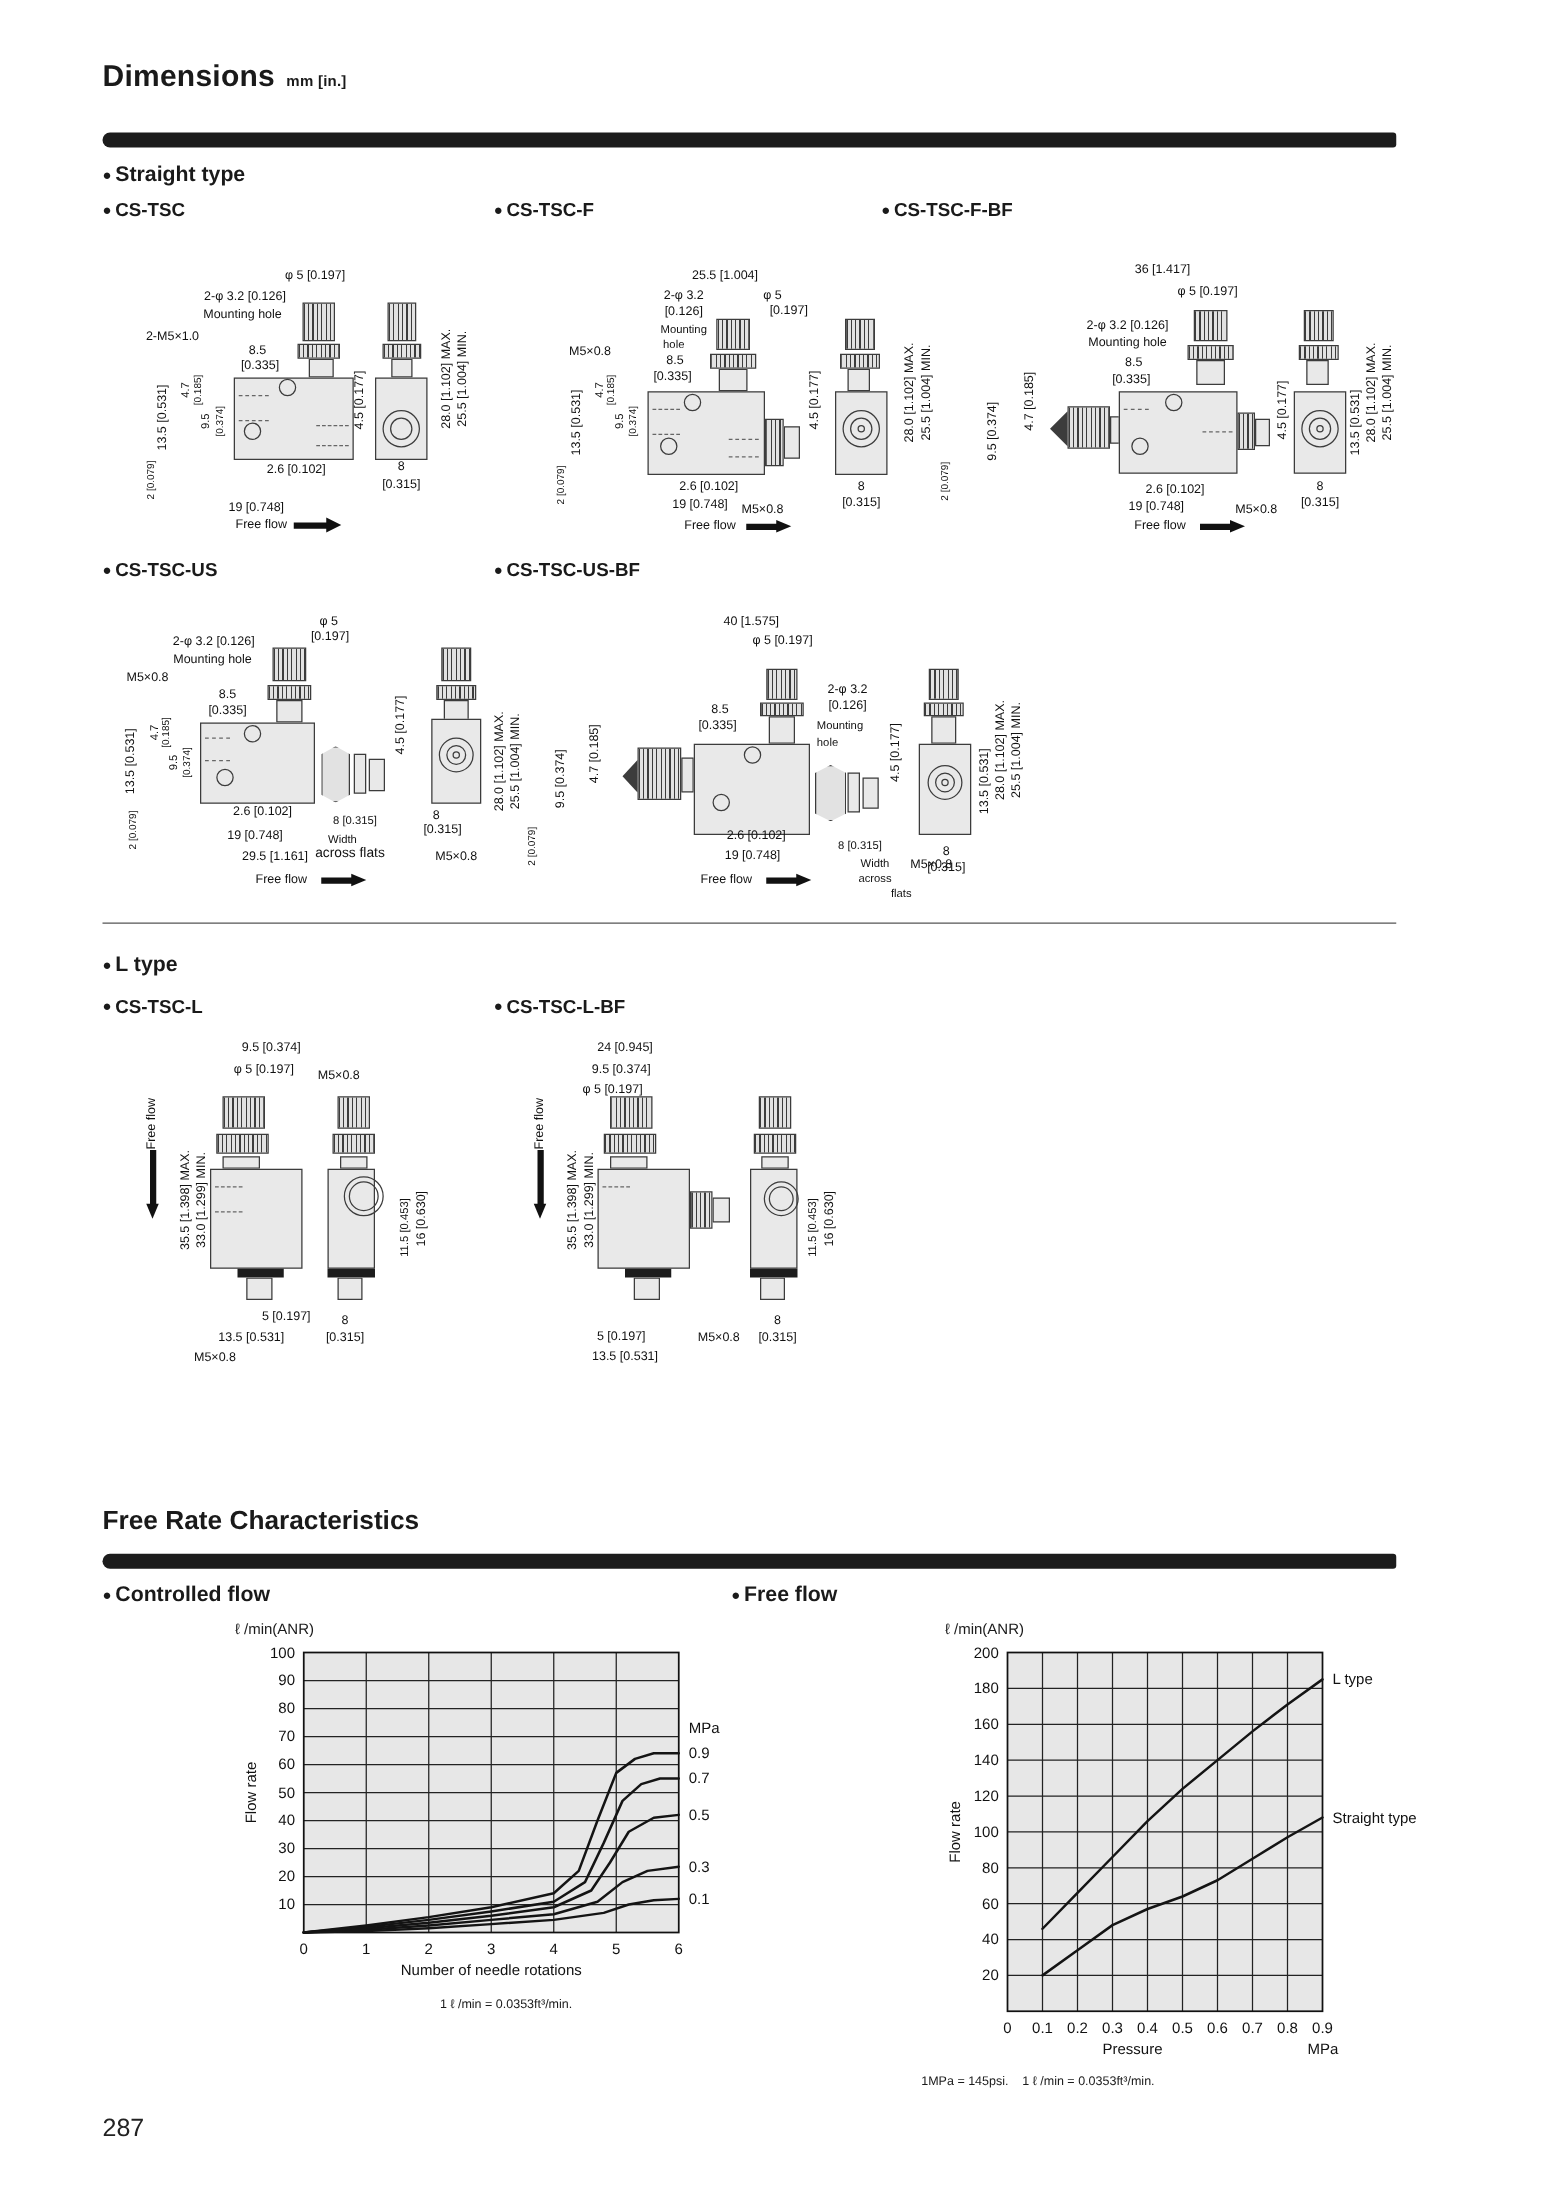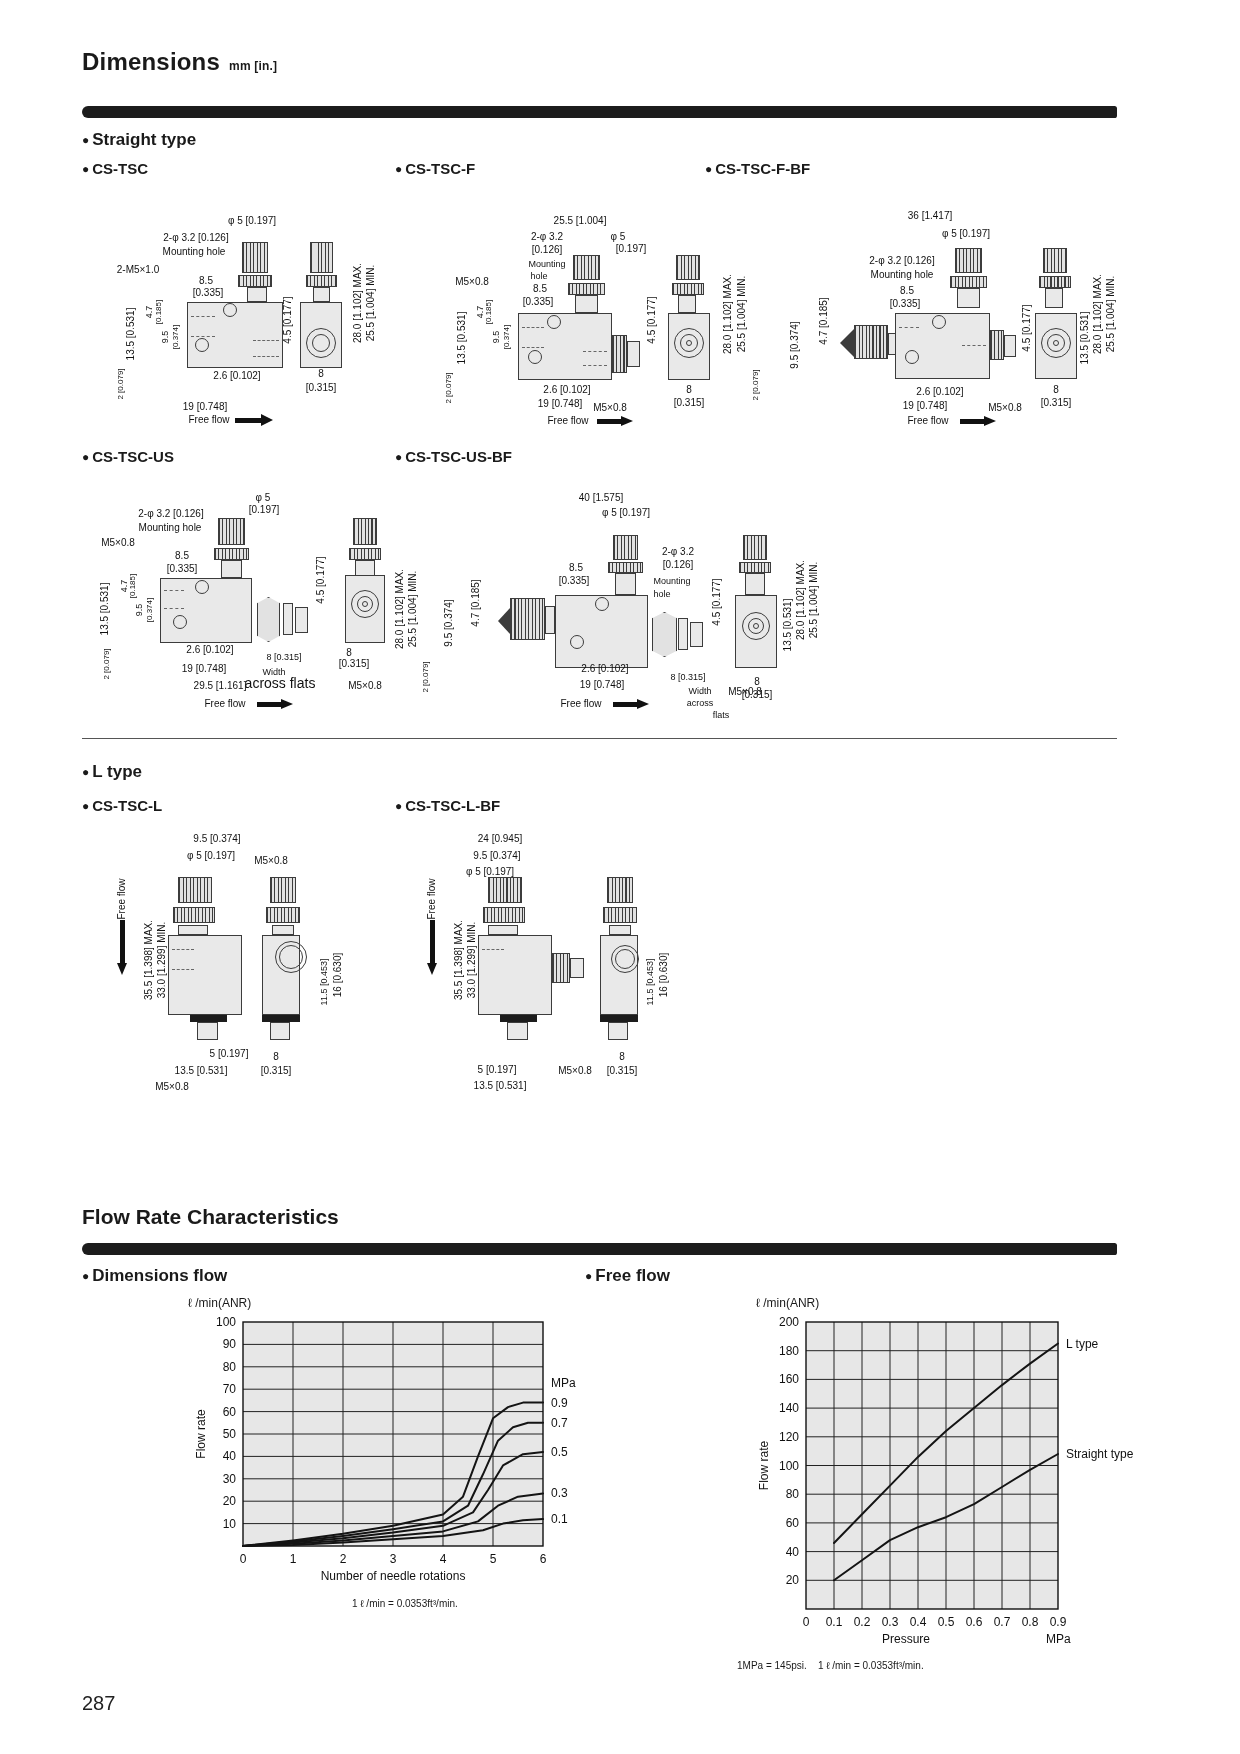--- a/index.html
+++ b/index.html
@@ -226,21 +226,21 @@
       <span class="dl v" style="left: 48px; top: 146px; font-size: 8px;">[0.185]</span>
       <span class="dl v" style="left: 54px; top: 170px; font-size: 9px;">9.5</span>
       <span class="dl v" style="left: 65px; top: 170px; font-size: 8px;">[0.374]</span>
       <span class="dl v" style="left: 236px; top: 140px;">4.5 [0.177]</span>
       <span class="dl" style="left: 125px; top: 210px;">2.6 [0.102]</span>
       <span class="dl" style="left: 119px; top: 229px;">19 [0.748]</span>
       <span class="dl" style="left: 135px; top: 246px;">29.5 [1.161]</span>
       <span class="dl v" style="left: 22px; top: 224px; font-size: 8px;">2 [0.079]</span>
       <span class="dl" style="left: 199px; top: 217px; font-size: 9px;">8 [0.315]</span>
       <span class="dl" style="left: 189px; top: 232px; font-size: 9px;">Width</span>
-      <span class="dl" style="left: 195px; top: 243px; font-size: 14px;">across flats</span>
+      <span class="dl" style="left: 195px; top: 243px; font-size: 11px;">across flats</span>
       <span class="dl" style="left: 264px; top: 213px;">8</span>
       <span class="dl" style="left: 269px; top: 224px;">[0.315]</span>
       <span class="dl" style="left: 280px; top: 246px;">M5×0.8</span>
       <span class="dl v" style="left: 315px; top: 169px;">28.0 [1.102] MAX.</span>
       <span class="dl v" style="left: 328px; top: 169px;">25.5 [1.004] MIN.</span>
       <span class="dl" style="left: 140px; top: 264px;">Free flow</span>
     </div>
   <div class="drawing" style="left:395px;top:440px;width:430px;height:290px">
       <div class="shp cone" style="left: 103px; top: 168px; border-width: 13px 12px 13px 0px;"></div>
       <div class="shp knurl" style="left: 115px; top: 158px; width: 35px; height: 42px;"></div>
@@ -363,24 +363,24 @@
       <span class="dl v" style="left: 77px; top: 135px;">33.0 [1.299] MIN.</span>
       <span class="dl v" style="left: 255px; top: 157px; font-size: 9px;">11.5 [0.453]</span>
       <span class="dl v" style="left: 269px; top: 150px;">16 [0.630]</span>
       <span class="dl" style="left: 102px; top: 245px;">5 [0.197]</span>
       <span class="dl" style="left: 105px; top: 261px;">13.5 [0.531]</span>
       <span class="dl" style="left: 180px; top: 246px;">M5×0.8</span>
       <span class="dl" style="left: 227px; top: 232px;">8</span>
       <span class="dl" style="left: 227px; top: 246px;">[0.315]</span>
     </div>
 
-  <div class="abs flow-h" style="left:82px;top:1205px"><span>Flow Rate Characteristics</span></div>
+  <div class="abs flow-h" style="left:82px;top:1205px"><span>Free Rate Characteristics</span></div>
   <div class="abs rule" style="left:82px;top:1243px;width:1035px"></div>
 
-  <div class="abs sec-title" style="left:82px;top:1266px"><span class="blt"></span><span>Dimensions flow</span></div>
+  <div class="abs sec-title" style="left:82px;top:1266px"><span class="blt"></span><span>Controlled flow</span></div>
   <div class="abs sec-title" style="left:585px;top:1266px"><span class="blt"></span><span>Free flow</span></div>
 
   <span class="unitlbl" style="left:188px;top:1296px">ℓ /min(ANR)</span>
   <span class="unitlbl" style="left:756px;top:1296px">ℓ /min(ANR)</span>
 
   <div class="chart" id="chart-controlled" style="left:150px;top:1290px;width:490px;height:340px"><svg width="490" height="340">
         <rect x="93" y="32" width="300" height="224" fill="#e7e7e7" stroke="none"></rect>
         <line x1="143" y1="32" x2="143" y2="256" stroke="#222" stroke-width="1"></line>
         <line x1="193" y1="32" x2="193" y2="256" stroke="#222" stroke-width="1"></line>
         <line x1="243" y1="32" x2="243" y2="256" stroke="#222" stroke-width="1"></line>

